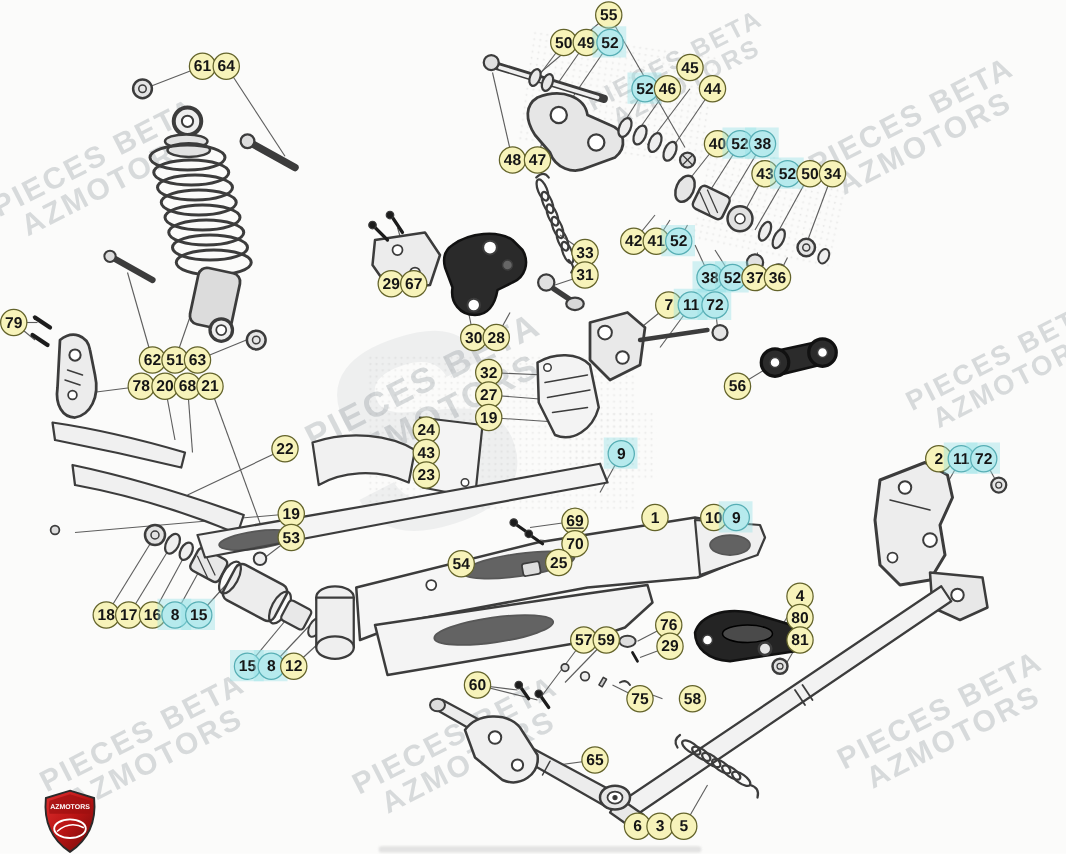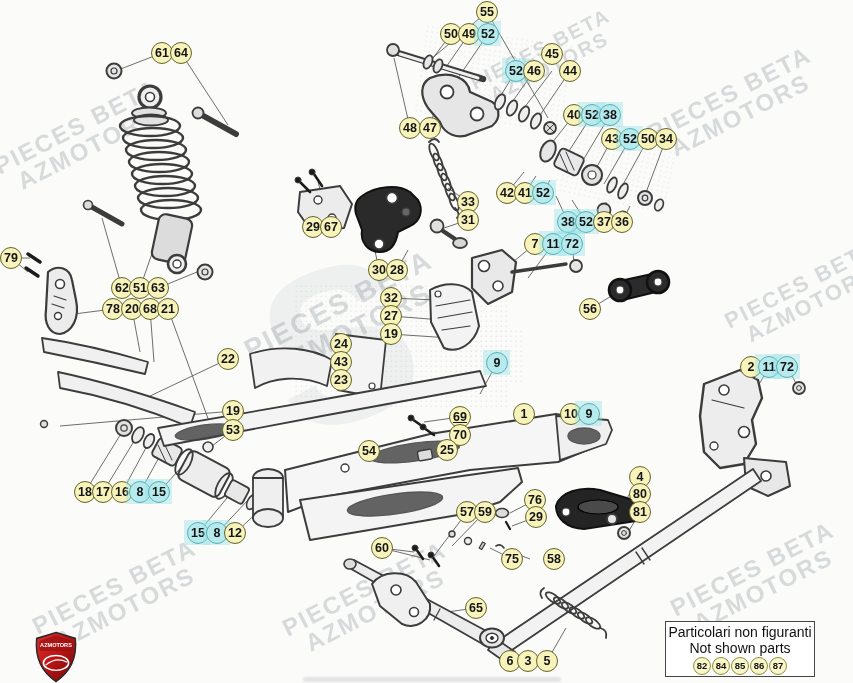--- a/index.html
+++ b/index.html
@@ -502,31 +502,20 @@
       <div class="callout yellow" style="left: 536px; top: 517px;">29</div>
       <div class="callout yellow" style="left: 512px; top: 559px;">75</div>
       <div class="callout yellow" style="left: 530px; top: 559px; margin-left: 24px;">58</div>
       <div class="callout yellow" style="left: 382px; top: 548px;">60</div>
       <div class="callout yellow" style="left: 476px; top: 608px;">65</div>
       <div class="callout yellow" style="left: 510px; top: 661px;">6</div>
       <div class="callout yellow" style="left: 528px; top: 661px;">3</div>
       <div class="callout yellow" style="left: 547px; top: 661px;">5</div>
     </div>
 
-  <div id="not-shown-box">
-    <div>Particolari non figuranti</div>
-    <div>Not shown parts</div>
-    <div id="box-chips">
-        <span class="chip">82</span>
-        <span class="chip">84</span>
-        <span class="chip">85</span>
-        <span class="chip">86</span>
-        <span class="chip">87</span>
-      </div>
-  </div>
 
   <svg id="brand-logo" width="64" height="52" viewBox="0 0 60 70">
     <path d="M30,2 L56,10 C58,30 54,52 30,68 C6,52 2,30 4,10 Z" fill="url(#shieldGrad)" stroke="#2a2a2a" stroke-width="2"></path>
     <path d="M30,6 L52,13 C53,18 53,22 52,27 L8,27 C7,22 7,18 8,13 Z" fill="#9d0f0f" opacity="0.7"></path>
     <text x="30" y="22" text-anchor="middle" font-size="7.5" font-weight="bold" fill="#ffffff">AZMOTORS</text>
     <ellipse cx="30" cy="43" rx="17" ry="10" fill="none" stroke="#ffffff" stroke-width="2"></ellipse>
     <path d="M16,46 Q30,34 45,42" fill="none" stroke="#ffffff" stroke-width="1.6"></path>
   </svg>
 
   <div id="cropped-caption"></div>

